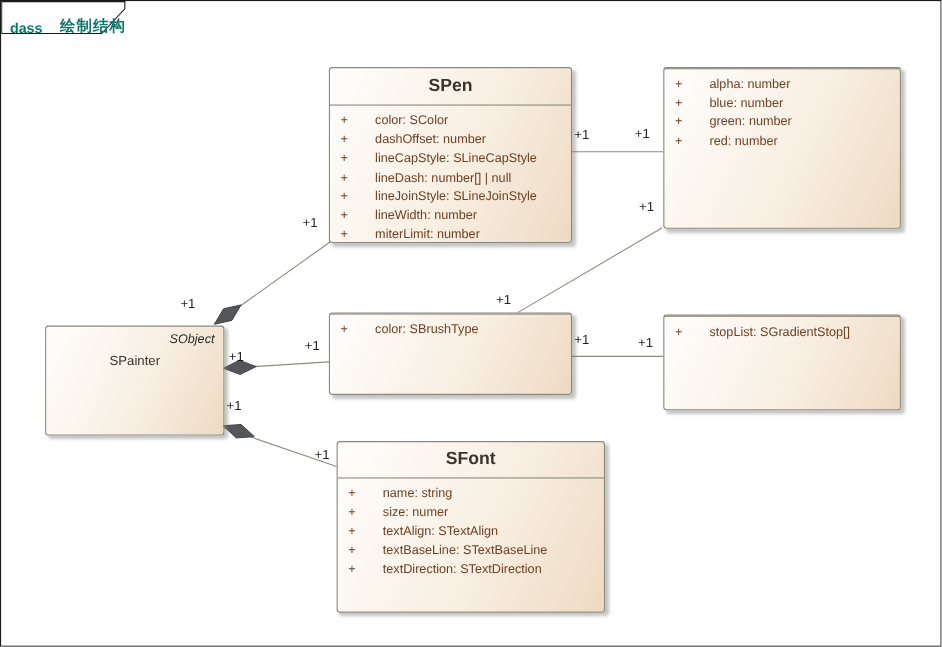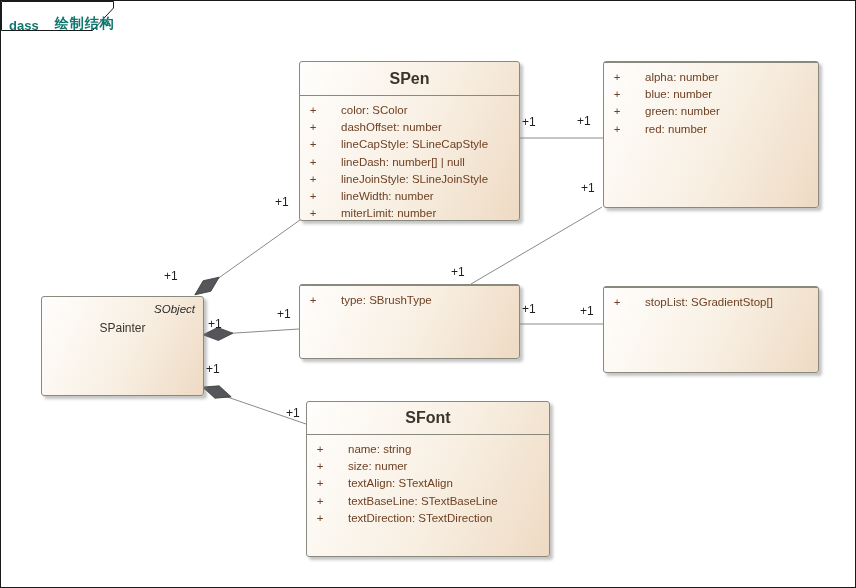--- a/index.html
+++ b/index.html
@@ -156,21 +156,21 @@
 
   <div class="uml-class" style="left:40px;top:295px;width:163px;height:100px">
     <div class="painter-annotation">SObject</div>
     <div class="painter-title">SPainter</div>
   </div>
 
   <div class="uml-class" style="left:298px;top:283px;width:221px;height:75px">
     <div class="cls-attrs">
         <div class="attr-row">
           <span class="attr-vis">+</span>
-          <span class="attr-text">type: SBrushType</span>
+          <span class="attr-text">color: SBrushType</span>
         </div>
       </div>
   </div>
 
   <div class="uml-class" style="left:602px;top:285px;width:216px;height:87px">
     <div class="cls-attrs">
         <div class="attr-row">
           <span class="attr-vis">+</span>
           <span class="attr-text">stopList: SGradientStop[]</span>
         </div>

